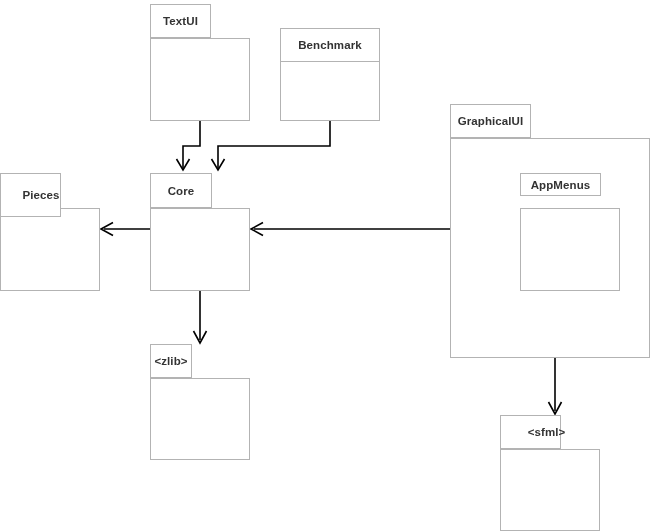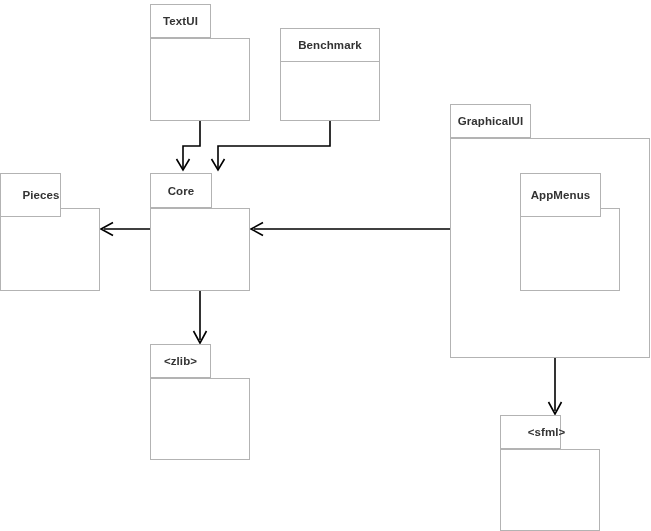--- a/index.html
+++ b/index.html
@@ -103,21 +103,21 @@
   </svg>
 
   <div class="pkg pkg-outer">
     <div class="pkg-tab" style="left:450px; top:104px; width:81px; height:34px;align-items:center;">
       <span class="pkg-tab-label">GraphicalUI</span>
     </div>
     <div class="pkg-body" style="left:450px; top:138px; width:200px; height:220px;"></div>
   </div>
 
   <div class="pkg pkg-nested">
-    <div class="pkg-tab" style="left:520px; top:173px; width:81px; height:44px;">
+    <div class="pkg-tab" style="left:520px; top:173px; width:81px; height:23px;">
       <span class="pkg-tab-label">AppMenus</span>
     </div>
     <div class="pkg-body" style="left:520px; top:208px; width:100px; height:83px;"></div>
   </div>
 
   <div class="pkg">
     <div class="pkg-tab" style="left:150px; top:4px; width:61px; height:34px;">
       <span class="pkg-tab-label">TextUI</span>
     </div>
     <div class="pkg-body" style="left:150px; top:38px; width:100px; height:83px;"></div>
@@ -138,21 +138,21 @@
   </div>
 
   <div class="pkg">
     <div class="pkg-tab" style="left:150px; top:173px; width:62px; height:35px;">
       <span class="pkg-tab-label">Core</span>
     </div>
     <div class="pkg-body" style="left:150px; top:208px; width:100px; height:83px;"></div>
   </div>
 
   <div class="pkg">
-    <div class="pkg-tab" style="left:150px; top:344px; width:61px; height:34px;">
+    <div class="pkg-tab" style="left:150px; top:344px; width:42px; height:34px;">
       <span class="pkg-tab-label">&lt;zlib&gt;</span>
     </div>
     <div class="pkg-body" style="left:150px; top:378px; width:100px; height:82px;"></div>
   </div>
 
   <div class="pkg">
     <div class="pkg-tab" style="left:500px; top:415px; width:61px; height:34px;padding-left:32px;">
       <span class="pkg-tab-label">&lt;sfml&gt;</span>
     </div>
     <div class="pkg-body" style="left:500px; top:449px; width:100px; height:82px;"></div>

